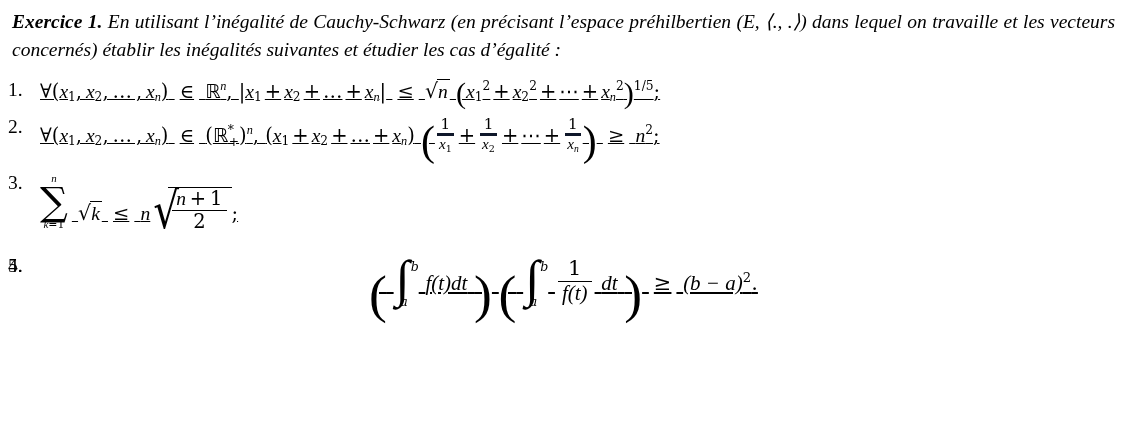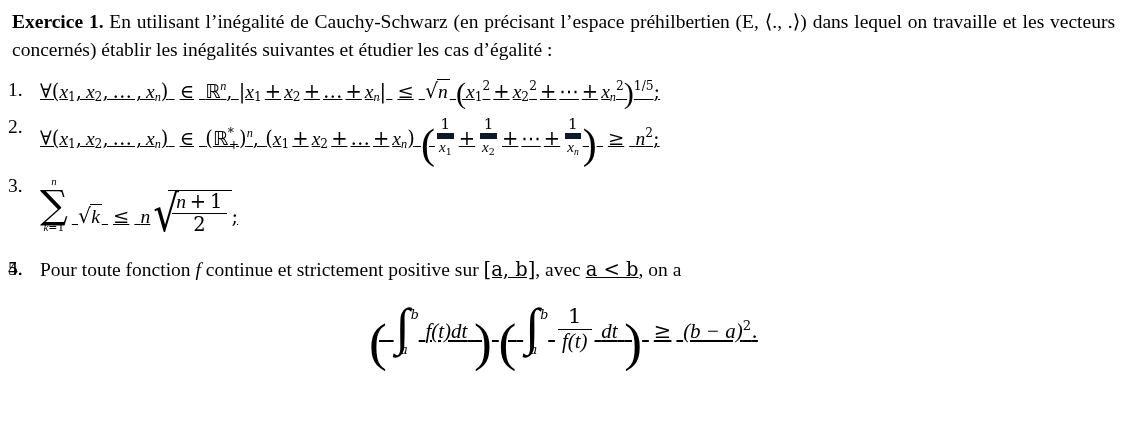--- a/index.html
+++ b/index.html
@@ -21,20 +21,21 @@
     padding: 8px 6px 0 6px;
     box-sizing: border-box;
   }
   
   .intro {
     font-size: 19.5px;
     line-height: 1.42;
     text-align: justify;
     text-justify: inter-word;
     margin: 0 6px 0 6px;
+    font-style: italic;
   }
   .intro b { font-weight: bold; }
   
   ol.items {
     list-style: none;
     margin: 16px 0 0 0;
     padding: 0;
     font-size: 19.5px;
   }
   ol.items > li {
@@ -83,21 +84,21 @@
   
   .frac {
     display: inline-block;
     vertical-align: -0.42em;
     text-align: center;
     font-size: 0.78em;
     line-height: 1.08;
     margin: 0 2px;
   }
   .frac > .n { display: block; padding: 0 2px; }
-  .frac > .d { display: block; border-top: 6px solid #0f172a; padding: 0 2px; text-align: right; }
+  .frac > .d { display: block; border-top: 3px solid #0f172a; padding: 0 2px; text-align: right; }
   .fracbig {
     display: inline-block;
     vertical-align: -0.45em;
     text-align: center;
     font-size: 1em;
     line-height: 1.12;
     margin: 0 3px;
   }
   .fracbig > .n { display: block; padding: 0 4px; }
   .fracbig > .d { display: block; border-top: 1.1px solid #000; padding: 0 4px; }
@@ -236,23 +237,20 @@
         <i class="v">n</i><span class="sqrt tall"><span class="rad">√</span><span class="bar"><span class="fracbig"><span class="n"><i class="v">n</i> + 1</span><span class="d">2</span></span></span></span>;
       </span>
     </li>
 
     <li>
       <span class="num">4.</span>
     </li>
 
     <li style="margin-bottom:0;">
       <span class="num">5.</span>
-      <span>
-        <span>Pour toute fonction </span><i class="v">f</i><span> continue et strictement positive sur </span><span class="m">[a, b]</span><span>, avec </span><span class="m">a &lt; b</span><span>, on a</span>
-      </span>
     </li>
   </ol>
 
   <div class="display m">
     <span class="nowrap">
       <span class="paren-huge">(</span>
       <span class="int">
         <span class="glyph">∫</span>
         <span class="up">b</span>
         <span class="lo">a</span>

